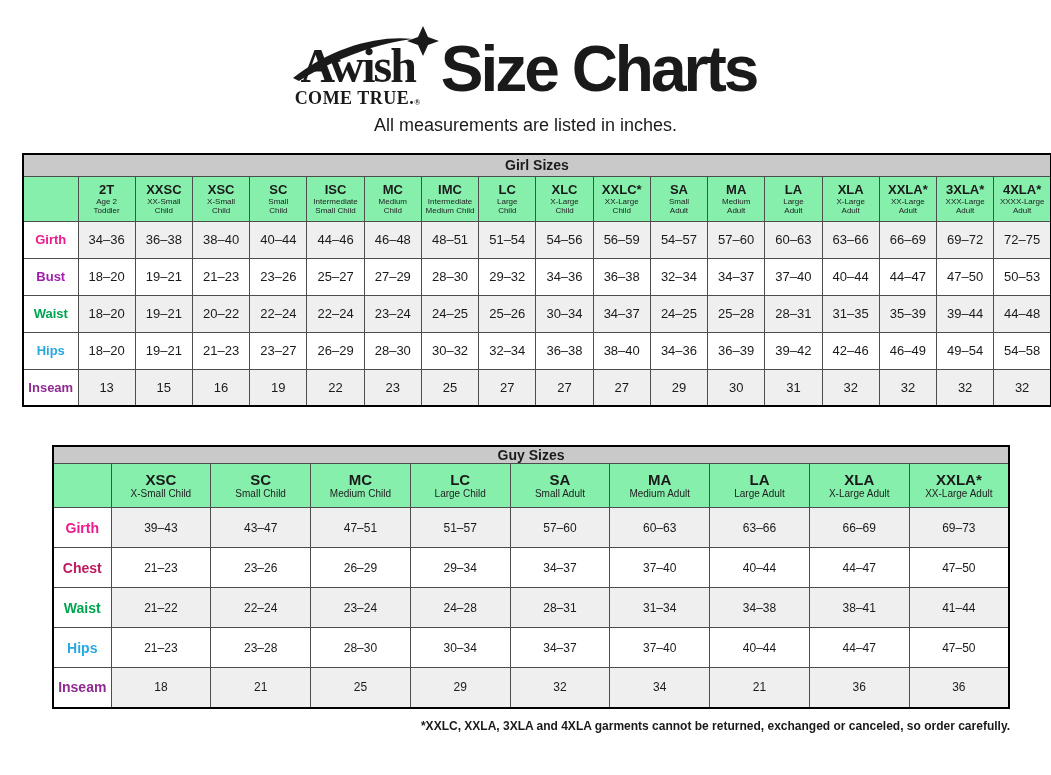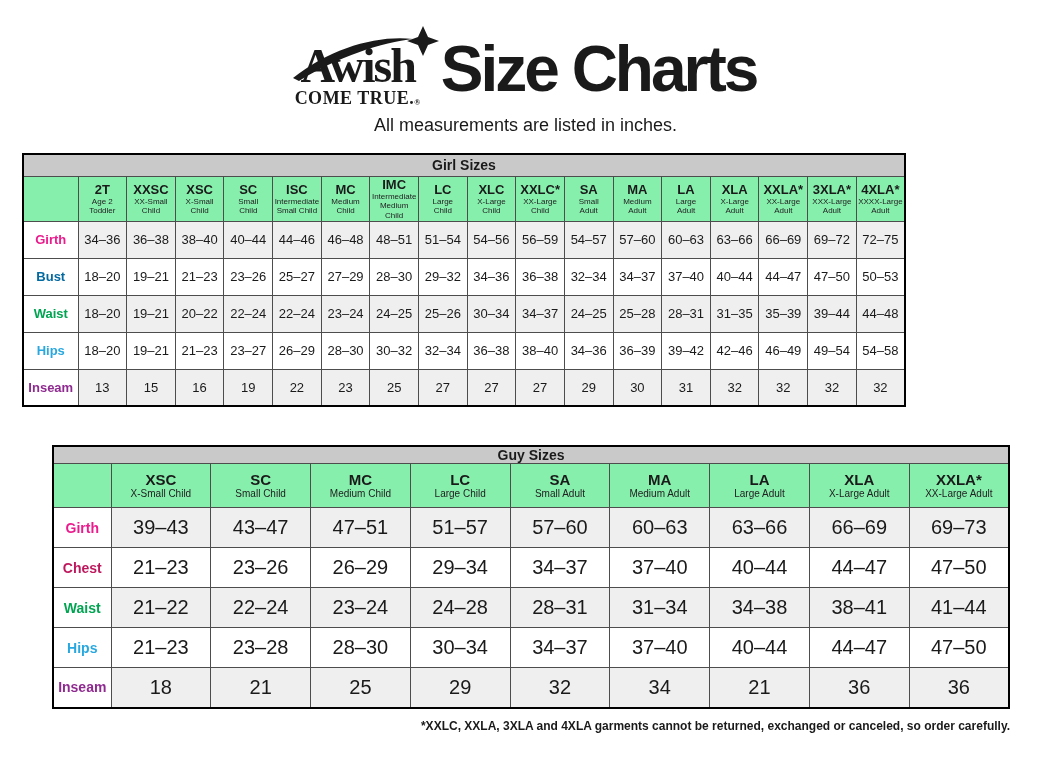--- a/index.html
+++ b/index.html
@@ -23,40 +23,40 @@
   .title-cell{background:#c9c9c9;font-weight:700;border:2px solid #000;}
   .head-row th{background:#86efac;}
   .corner{background:#ffffff;}
   .col-code{font-weight:700;}
   .col-sub{line-height:1.18;color:#222;font-weight:400;}
   .row-label{background:#ffffff;font-weight:700;}
   .value{background:#ffffff;}
   tr.shaded .value{background:#efefef;}
   
   #girl-wrap{margin-left:22px;}
-  .girl{width:884px;}
+  .girl{width:1030px;}
   .girl tr{height:37px;}
   .girl .title-row{height:22px;}
   .girl .title-cell{font-size:14px;}
   .girl .head-row{height:45px;}
   .girl .col-code{font-size:13px;}
   .girl .col-sub{font-size:8px;}
   .girl .row-label{font-size:13px;}
   .girl .value{font-size:13px;}
   
   #guy-wrap{margin-left:52px;margin-top:38px;}
   .guy{width:958px;}
   .guy tr{height:40px;}
   .guy .title-row{height:16px;}
   .guy .title-cell{font-size:14px;}
   .guy .head-row{height:44px;}
   .guy .col-code{font-size:15px;}
   .guy .col-sub{font-size:10px;}
   .guy .row-label{font-size:14px;}
-  .guy .value{font-size:20px;}
+  .guy .value{font-size:12px;}
   
   .footnote{text-align:right;margin:10px 41px 12px 0;font-size:12px;font-weight:600;}
 </style>
 </head>
 <body>
 
 <header class="page-header">
   <div class="brand">
     <svg class="brand-star-svg" viewBox="0 0 182 66" aria-hidden="true">
       <path d="M4 52 C 42 22, 88 9, 124 13 C 94 16, 48 31, 10 55 Z" fill="#1a1a1a"></path>
@@ -181,21 +181,21 @@
           <td class="value">56–59</td>
           <td class="value">54–57</td>
           <td class="value">57–60</td>
           <td class="value">60–63</td>
           <td class="value">63–66</td>
           <td class="value">66–69</td>
           <td class="value">69–72</td>
           <td class="value">72–75</td>
         </tr>
         <tr>
-          <th class="row-label" style="color: #0369a1;">Bust</th>
+          <th class="row-label" style="color: #a21caf;">Bust</th>
           <td class="value">18–20</td>
           <td class="value">19–21</td>
           <td class="value">21–23</td>
           <td class="value">23–26</td>
           <td class="value">25–27</td>
           <td class="value">27–29</td>
           <td class="value">28–30</td>
           <td class="value">29–32</td>
           <td class="value">34–36</td>
           <td class="value">36–38</td>

